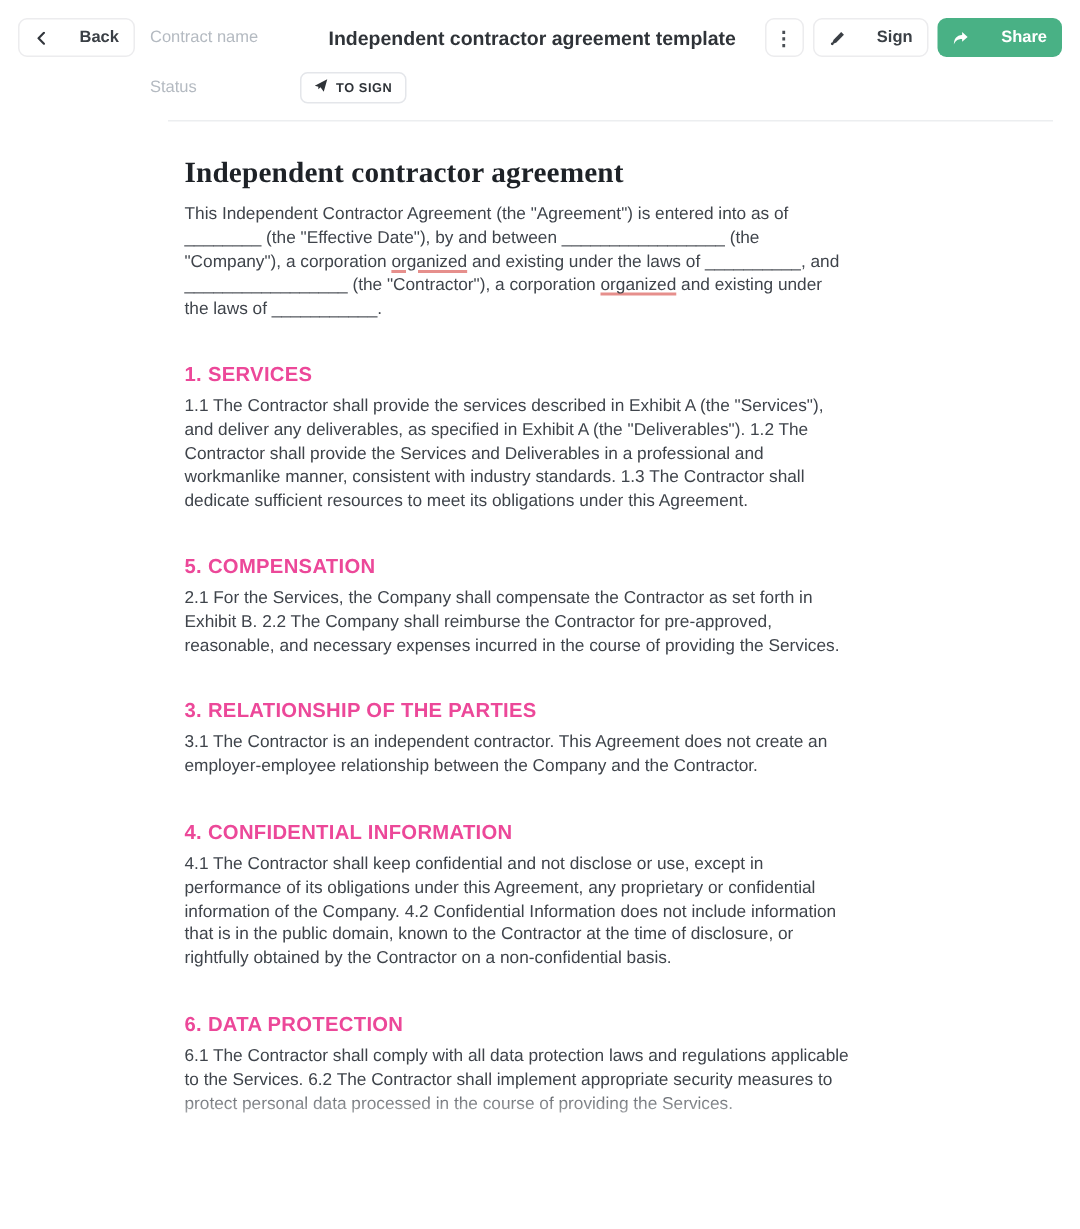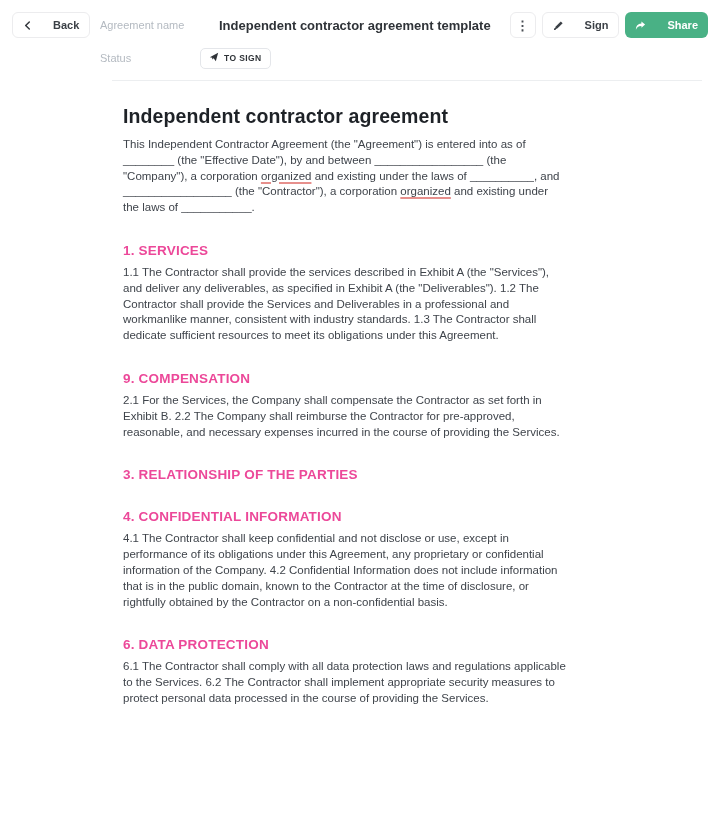--- a/index.html
+++ b/index.html
@@ -49,20 +49,21 @@
 
   
   .doc {
     position:relative; padding:24px 0 0 123px; width:720px;
   }
   .doc-inner { width:443px; }
 
   .doc h1 {
     font-size:19.5px; font-weight:700; color:#1e2227; letter-spacing:.1px;
     margin-bottom:9px;
+    font-family:Liberation Serif, serif;
   }
   .doc p {
     font-size:11.5px; line-height:15.8px; color:#3f444b;
   }
   .doc-section h2 {
     font-size:13.5px; font-weight:700; color:#ec4899; letter-spacing:.2px;
     margin:27px 0 7px 0;
   }
   .spellcheck {
     text-decoration:underline;
@@ -85,21 +86,21 @@
     <div class="col-left">
       <button class="btn">
         <span>
           <svg width="9" height="9" viewBox="0 0 10 10">
               <polyline points="7,1 3,5 7,9" fill="none" stroke="#33373d" stroke-width="1.6" stroke-linecap="round" stroke-linejoin="round"></polyline>
             </svg>
         </span>
         <span>Back</span>
       </button>
     </div>
-    <div class="col-label">Agreement name</div>
+    <div class="col-label">Contract name</div>
     <div class="col-value contract-title">Independent contractor agreement template</div>
     <div class="actions">
       <button class="btn icon-btn">
         <span class="kebab-glyph">⋮</span>
       </button>
       <button class="btn">
         <span>
           <svg width="11" height="11" viewBox="0 0 12 12">
               <path d="M1.5 10.5 L3 7 L8.5 1.5 L10.5 3.5 L5 9 Z" fill="#3a3f45"></path>
               <circle cx="2" cy="10" r="1" fill="#3a3f45"></circle>
@@ -139,25 +140,26 @@
   <main class="doc">
     <div class="doc-inner">
       <h1>Independent contractor agreement</h1>
       <p><span>This Independent Contractor Agreement (the "Agreement") is entered into as of ________ (the "Effective Date"), by and between _________________ (the "Company"), a corporation </span><span class="spellcheck">organized</span><span> and existing under the laws of __________, and _________________ (the "Contractor"), a corporation </span><span class="spellcheck">organized</span><span> and existing under the laws of ___________.</span></p>
       <div>
           <section class="doc-section">
             <h2>1. SERVICES</h2>
             <p>1.1 The Contractor shall provide the services described in Exhibit A (the "Services"), and deliver any deliverables, as specified in Exhibit A (the "Deliverables"). 1.2 The Contractor shall provide the Services and Deliverables in a professional and workmanlike manner, consistent with industry standards. 1.3 The Contractor shall dedicate sufficient resources to meet its obligations under this Agreement.</p>
           </section>
           <section class="doc-section">
-            <h2>9. COMPENSATION</h2>
+            <h2>5. COMPENSATION</h2>
             <p>2.1 For the Services, the Company shall compensate the Contractor as set forth in Exhibit B. 2.2 The Company shall reimburse the Contractor for pre-approved, reasonable, and necessary expenses incurred in the course of providing the Services.</p>
           </section>
           <section class="doc-section">
             <h2>3. RELATIONSHIP OF THE PARTIES</h2>
+            <p>3.1 The Contractor is an independent contractor. This Agreement does not create an employer-employee relationship between the Company and the Contractor.</p>
           </section>
           <section class="doc-section">
             <h2>4. CONFIDENTIAL INFORMATION</h2>
             <p>4.1 The Contractor shall keep confidential and not disclose or use, except in performance of its obligations under this Agreement, any proprietary or confidential information of the Company. 4.2 Confidential Information does not include information that is in the public domain, known to the Contractor at the time of disclosure, or rightfully obtained by the Contractor on a non-confidential basis.</p>
           </section>
           <section class="doc-section">
           </section>
           <section class="doc-section">
             <h2>6. DATA PROTECTION</h2>
             <p>6.1 The Contractor shall comply with all data protection laws and regulations applicable to the Services. 6.2 The Contractor shall implement appropriate security measures to protect personal data processed in the course of providing the Services.</p>

